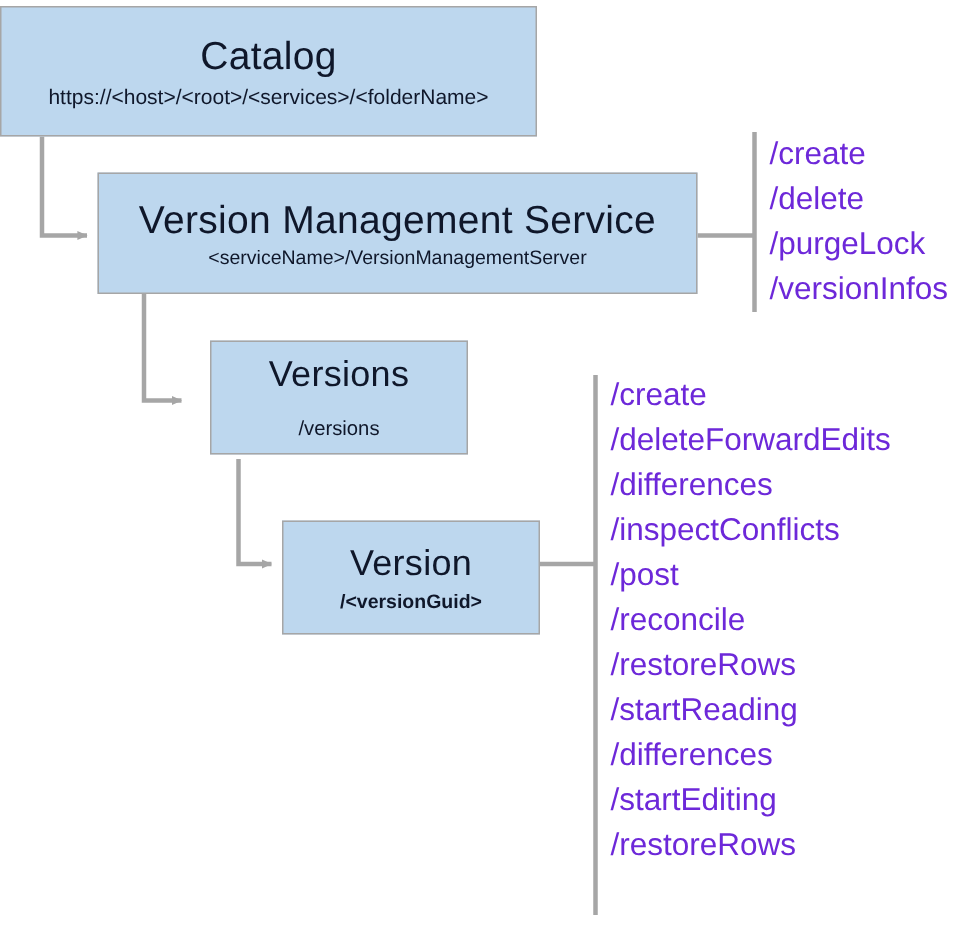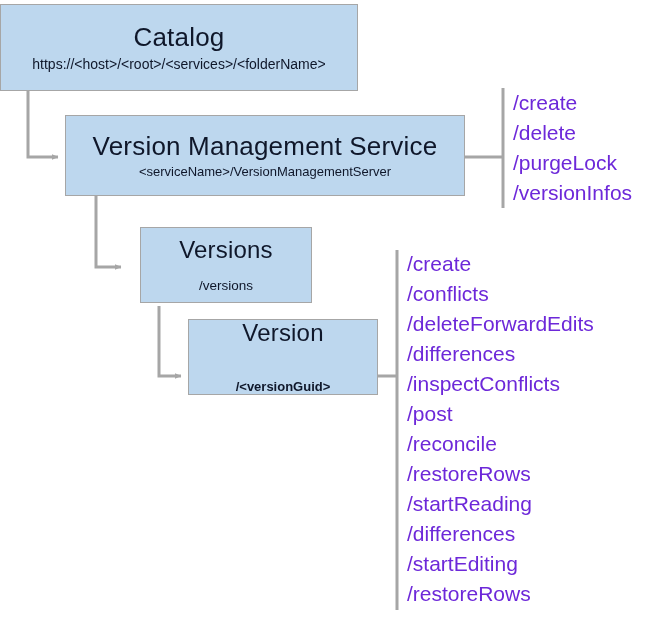--- a/index.html
+++ b/index.html
@@ -68,24 +68,23 @@
     left: 140px;
     top: 227px;
     width: 172px;
     height: 76px;
   }
   #node-versions .title { font-size: 24px; }
   #node-versions .subtitle { font-size: 13.5px; margin-top: 16px; }
 
   #node-version {
     left: 188px;
-    top: 319px;
-    width: 190px;
+    top: 347px;
+    width: 172px;
     height: 76px;
-    justify-content: space-between;
   }
   #node-version .title { font-size: 24px; }
   #node-version .subtitle { font-size: 13px; margin-top: 6px; font-weight: bold; }
 
   .op-list {
     position: absolute;
     color: #6d28d9;
     font-size: 21px;
     line-height: 30px;
     white-space: nowrap;
@@ -155,21 +154,20 @@
 
 <div class="op-list" id="ops-vms">
   <span class="op-item">/create</span>
   <span class="op-item">/delete</span>
   <span class="op-item">/purgeLock</span>
   <span class="op-item">/versionInfos</span>
 </div>
 
 <div class="op-list" id="ops-version">
   <span class="op-item">/create</span>
-  <span class="op-item">/conflicts</span>
   <span class="op-item">/deleteForwardEdits</span>
   <span class="op-item">/differences</span>
   <span class="op-item">/inspectConflicts</span>
   <span class="op-item">/post</span>
   <span class="op-item">/reconcile</span>
   <span class="op-item">/restoreRows</span>
   <span class="op-item">/startReading</span>
   <span class="op-item">/differences</span>
   <span class="op-item">/startEditing</span>
   <span class="op-item">/restoreRows</span>

